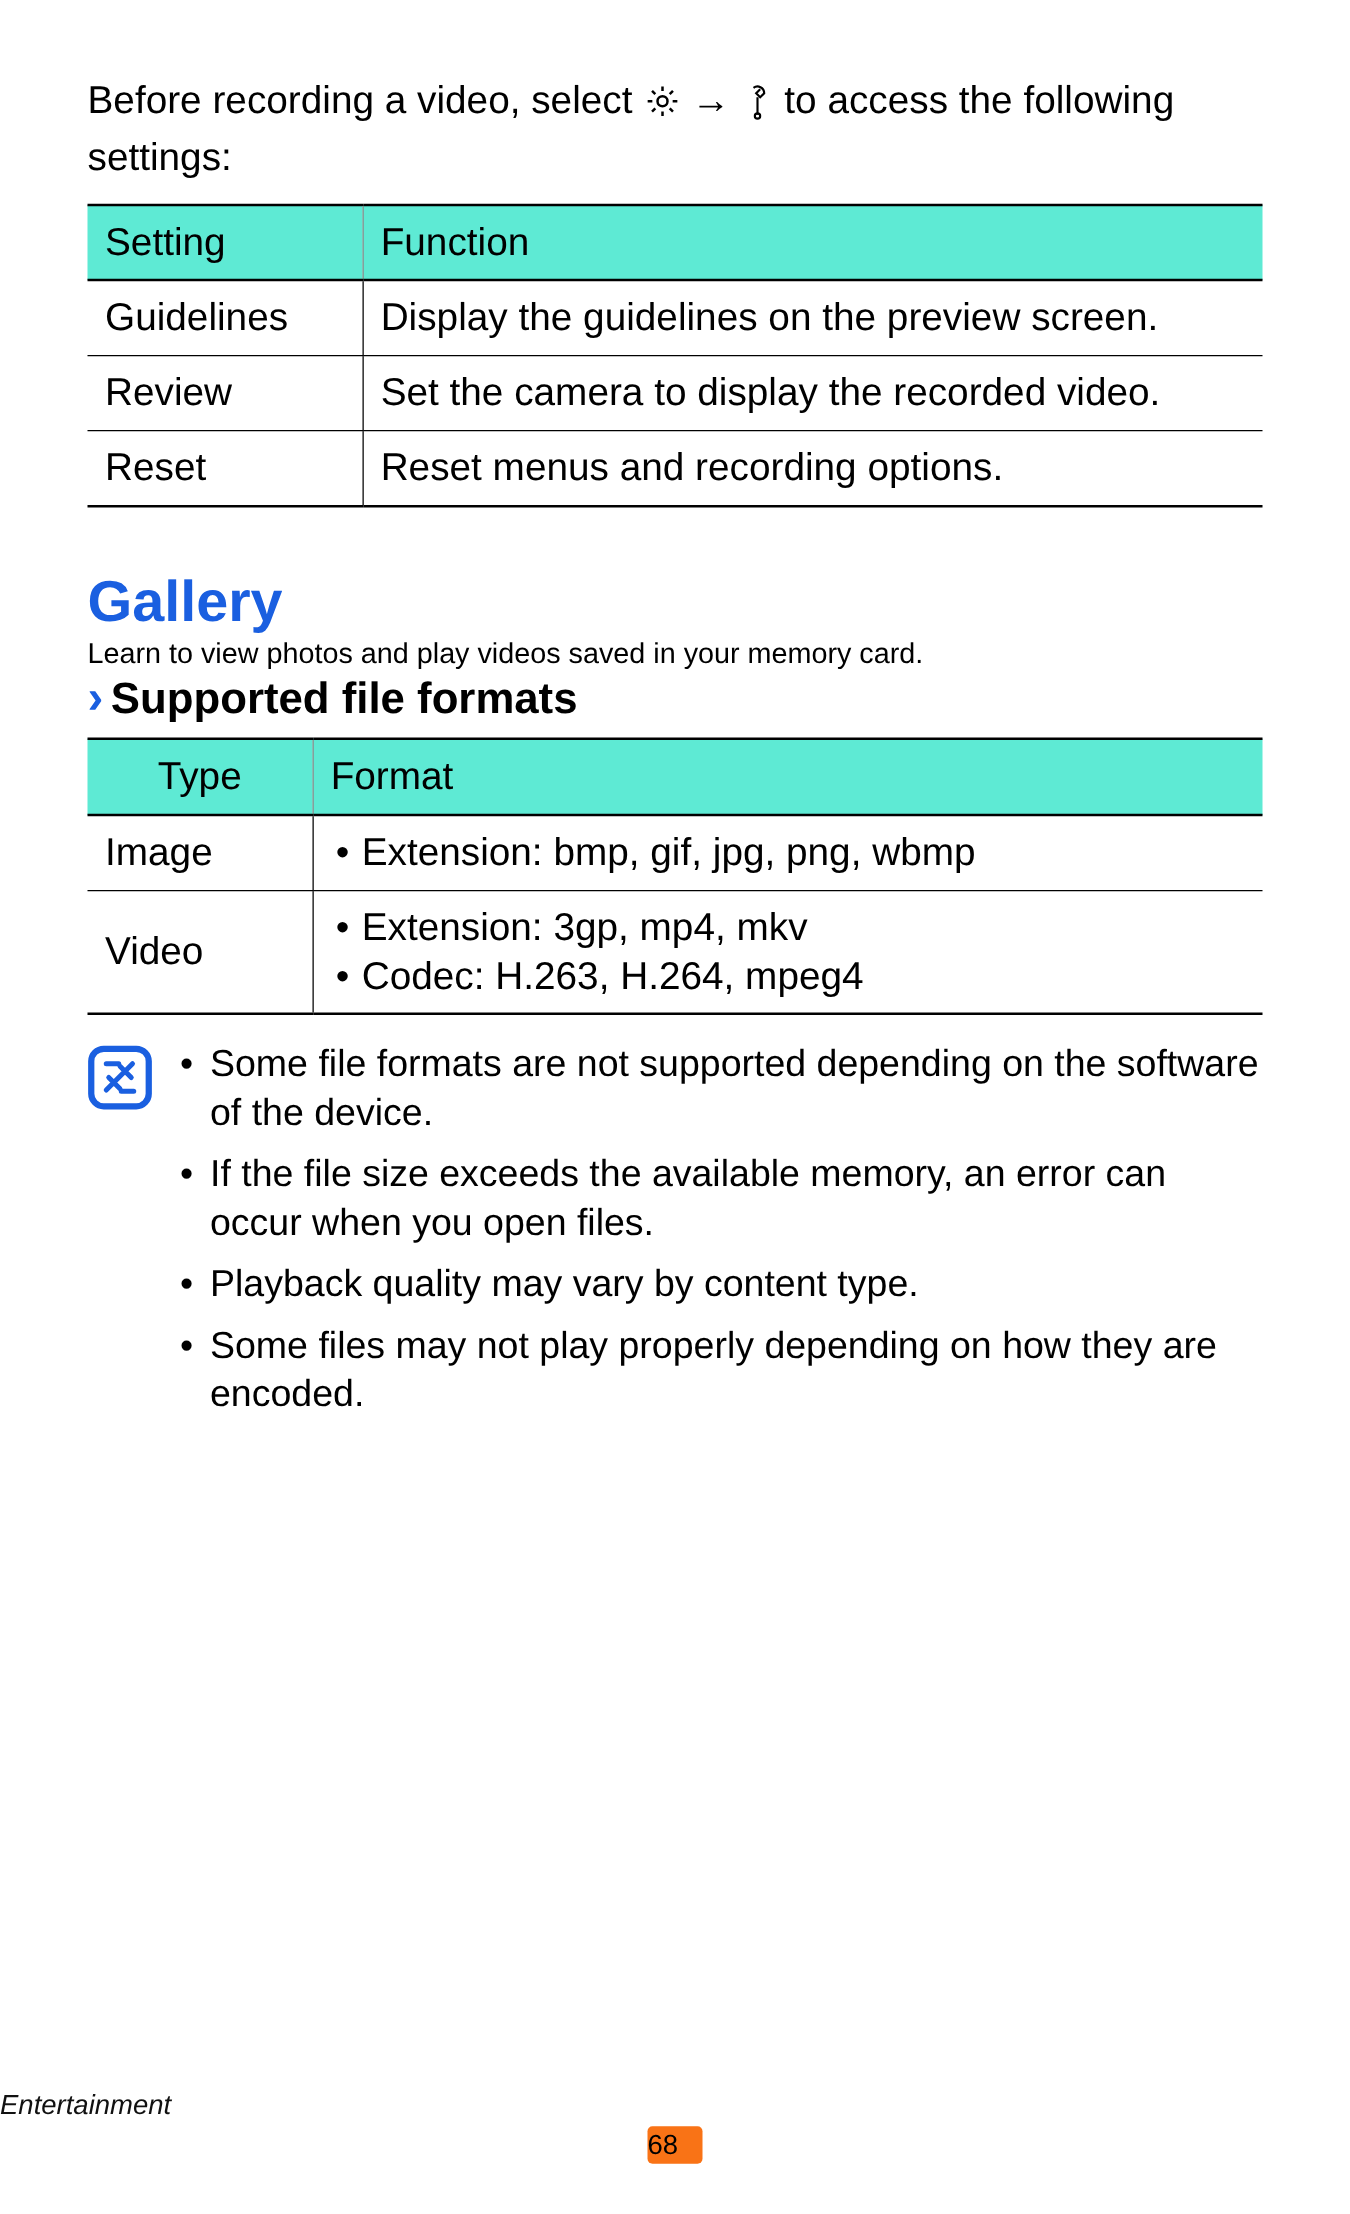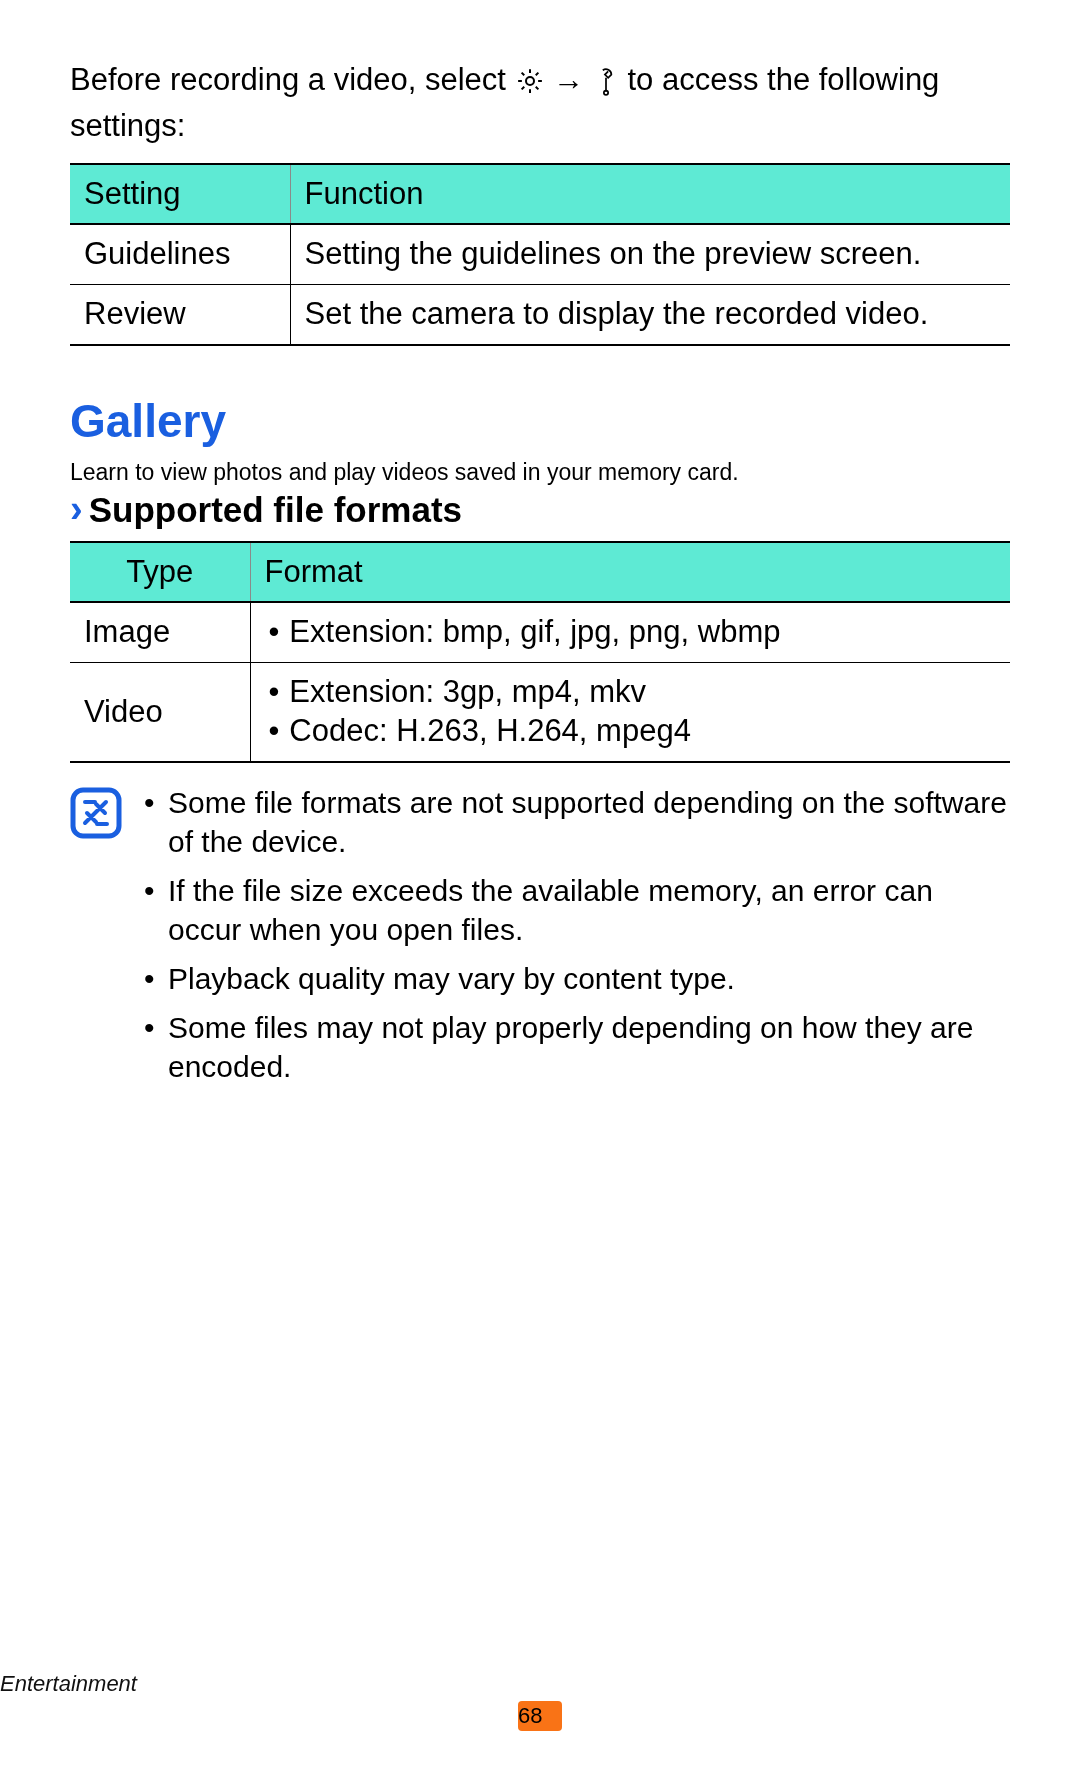--- a/index.html
+++ b/index.html
@@ -63,21 +63,21 @@
   table.settings th.col1, table.formats th.col1 { border-right: none; }
   
   table.settings thead th.col1 { border-right: 1px solid #8a8a8a; }
   table.formats thead th.col1 { border-right: 1px solid #8a8a8a; text-align: center; }
 
   h1.section-title {
     color: #1a5fe0;
     font-size: 46px;
     font-weight: 700;
     margin-top: 24px;
-    margin-bottom: 10px;
+    margin-bottom: 0;
   }
   .section-lead {
     font-size: 23px;
     line-height: 1.3;
   }
   .subhead {
     font-size: 35px;
     font-weight: 700;
     margin-bottom: 10px;
   }
@@ -172,25 +172,29 @@
   <table class="settings">
     <thead>
       <tr>
         <th class="col1">Setting</th>
         <th>Function</th>
       </tr>
     </thead>
     <tbody>
       <tr>
         <td class="col1">Guidelines</td>
-        <td>Setting the guidelines on the preview screen.</td>
+        <td>Display the guidelines on the preview screen.</td>
       </tr>
       <tr>
         <td class="col1">Review</td>
         <td>Set the camera to display the recorded video.</td>
+      </tr>
+      <tr>
+        <td class="col1">Reset</td>
+        <td>Reset menus and recording options.</td>
       </tr>
     </tbody>
   </table>
 
   <h1 class="section-title">Gallery</h1>
   <p class="section-lead">Learn to view photos and play videos saved in your memory card.</p>
 
   <div class="subhead">
     <span class="chev">›</span><span>Supported file formats</span>
   </div>

